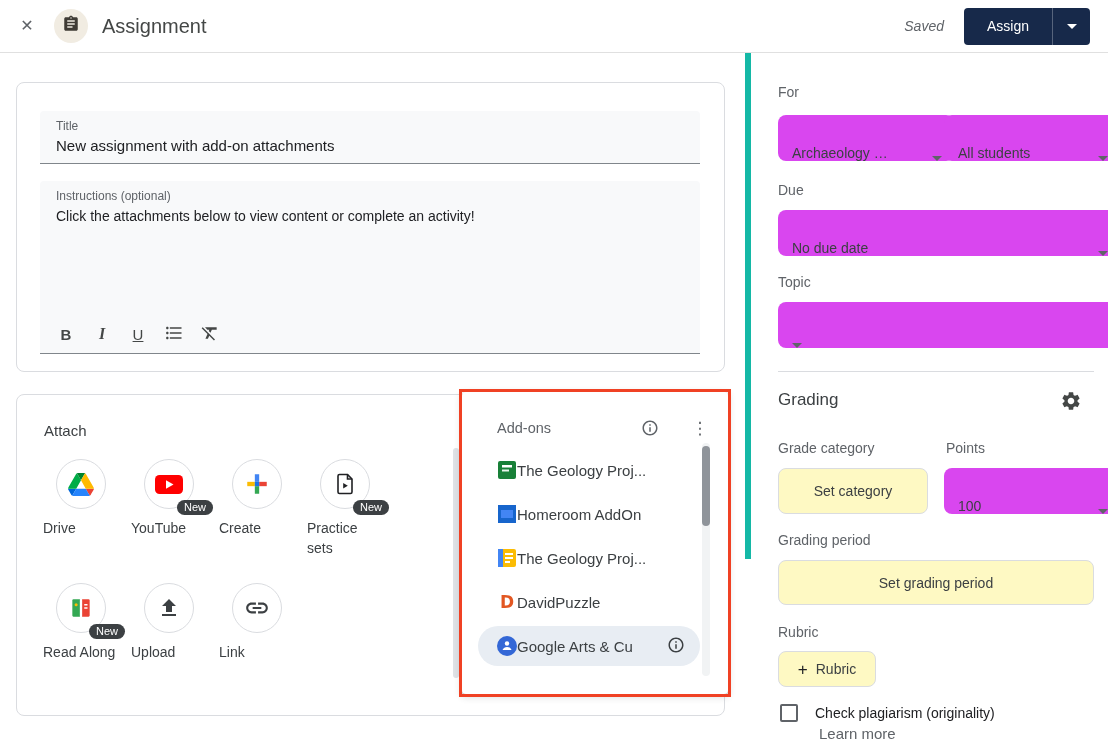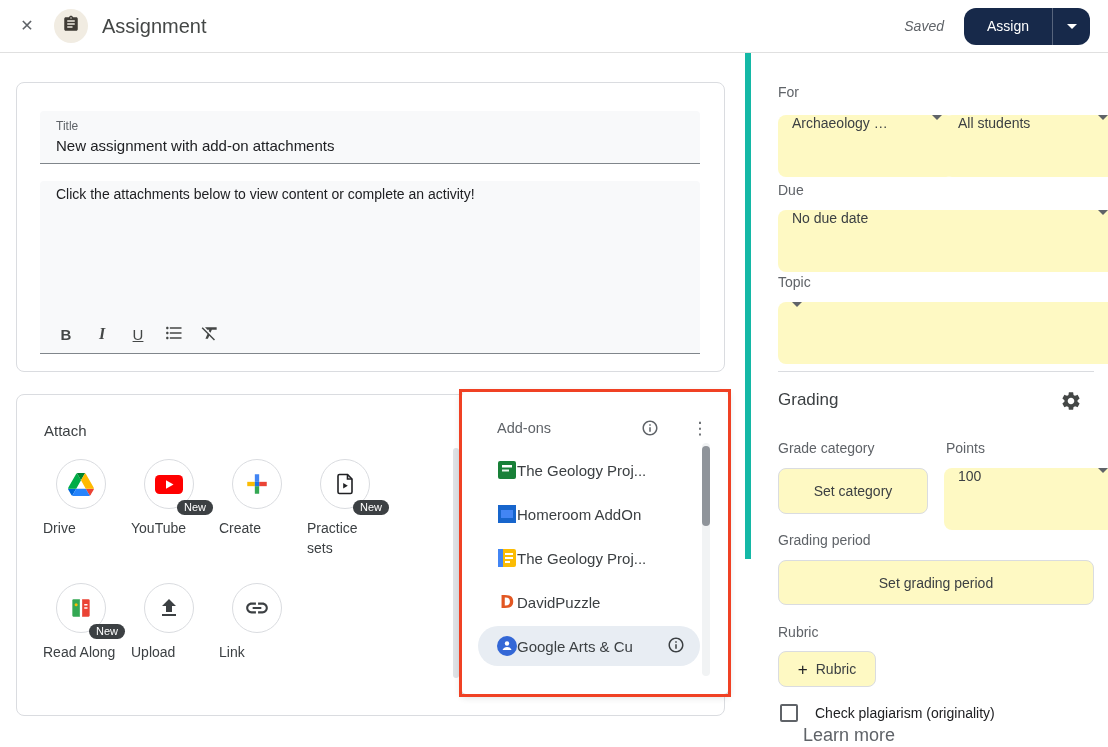--- a/index.html
+++ b/index.html
@@ -6,21 +6,21 @@
   body{font-family:"Liberation Sans",sans-serif;background:#fff}
   .screen{position:relative;width:1108px;height:747px;background:#fff;overflow:hidden;color:#202124}
 
   
   .topbar{position:absolute;left:0;top:0;width:1108px;height:52px;background:#fff;border-bottom:1px solid #e0e0e0;display:flex;align-items:center;z-index:20}
   .close-btn{margin-left:12px;width:30px;height:30px;border:0;background:none;color:#5f6368;font-size:16px;line-height:1;cursor:pointer;display:flex;align-items:center;justify-content:center;padding:0;font-family:inherit}
   .type-icon{margin-left:12px;width:34px;height:34px;border-radius:50%;background:#f1ece2;display:flex;align-items:center;justify-content:center;flex:0 0 34px}
   .page-title{margin-left:14px;font-size:20px;font-weight:400;color:#444746}
   .flex-spacer{flex:1}
   .saved-status{font-style:italic;color:#5f6368;font-size:14px;margin-right:20px}
-  .assign-split{display:flex;height:37px;margin-right:18px;border-radius:12px;overflow:hidden}
+  .assign-split{display:flex;height:37px;margin-right:18px;border-radius:4px;overflow:hidden}
   .assign-main{background:#17294a;color:#fff;border:0;padding:0 23px;font-size:14px;font-weight:500;cursor:pointer;font-family:inherit}
   .assign-caret{background:#17294a;border:0;border-left:1px solid rgba(255,255,255,.28);width:38px;cursor:pointer;display:flex;align-items:center;justify-content:center}
   .caret{width:0;height:0;border-left:5px solid transparent;border-right:5px solid transparent;border-top:5px solid #5f6368}
   .caret-white{border-top-color:#fff}
 
   
   .card{position:absolute;background:#fff;border:1px solid #dadce0;border-radius:8px}
   .card-form{left:16px;top:82px;width:707px;height:288px}
   .field{position:absolute;background:#f8f9fa;border-bottom:1px solid #80868b;border-radius:4px 4px 0 0}
   .field-title{left:23px;top:28px;width:660px;height:52px}
@@ -55,34 +55,34 @@
   .addon-icon{margin-left:19px;width:20px;height:20px;flex:0 0 20px;display:flex;align-items:center;justify-content:center}
   .addon-label{font-size:15px;color:#3c4043;white-space:nowrap;overflow:hidden}
   .addon-info{margin-left:auto;margin-right:14px;width:20px;height:20px}
   .dp-letter{font-weight:700;font-size:17px;color:#e25722;font-family:"DejaVu Sans",sans-serif}
   .popup-sb{position:absolute;left:240px;top:51px;width:8px;height:233px;background:#f1f3f4;border-radius:4px}
   .popup-sb-thumb{position:absolute;left:0;top:3px;width:8px;height:80px;background:#8f949a;border-radius:4px;cursor:pointer}
 
   
   .sidebar{position:absolute;left:745px;top:52px;width:363px;height:507px;border-left:6px solid #14b8a6;background:#fff}
   .side-label{position:absolute;font-size:14px;color:#5f6368}
-  .dd{position:absolute;height:46px;background:#fef9c3;border-radius:8px;display:flex;align-items:flex-start;padding:0 12px 16px 14px;cursor:pointer}
+  .dd{position:absolute;height:46px;background:#d946ef;border-radius:8px;display:flex;align-items:flex-end;padding:0 12px 0 14px;cursor:pointer}
   .dd-text{font-size:14px;color:#3c4043;flex:1;white-space:nowrap;overflow:hidden;text-overflow:ellipsis;margin-right:6px;text-align:left}
   .divider{position:absolute;left:27px;top:319px;width:316px;height:1px;background:#dadce0}
   .grading-heading{position:absolute;left:27px;top:338px;font-size:17px;font-weight:500;color:#3c4043}
   .gear-btn{position:absolute;left:307px;top:337px;width:26px;height:26px}
   .btn-outline{position:absolute;background:#fef9c3;border:1px solid #dadce0;border-radius:8px;display:flex;align-items:center;justify-content:center;font-size:14px;font-weight:500;color:#3c4043;cursor:pointer;font-family:inherit}
   .set-category{left:27px;top:416px;width:150px;height:46px}
   .points-dd{left:193px;top:416px;width:150px}
   .set-period{left:27px;top:508px;width:316px;height:45px}
   .rubric-btn{left:27px;top:599px;width:98px;height:36px;gap:8px}
   .plus-glyph{font-size:17px;font-weight:500;color:#202124;line-height:1}
   .checkbox{position:absolute;left:29px;top:652px;width:18px;height:18px;border:2px solid #5f6368;border-radius:2px;background:#fff;cursor:pointer;padding:0}
   .plag-label{position:absolute;left:64px;top:653px;font-size:14px;color:#202124}
-  .learn-more{position:absolute;left:52px;top:673px;font-size:18px;color:#5f6368;cursor:pointer}
+  .learn-more{position:absolute;left:68px;top:673px;font-size:15px;color:#5f6368;cursor:pointer}
 </style>
 </head>
 <body>
 
 <div class="screen">
 
   <header class="topbar">
     <button class="close-btn">
         <span>✕</span>
       </button>
@@ -101,20 +101,21 @@
         </button>
     </div>
   </header>
 
   <section class="card card-form">
     <div class="field field-title">
       <div class="field-label">Title</div>
       <div class="field-value">New assignment with add-on attachments</div>
     </div>
     <div class="field field-instructions">
+      <div class="field-label">Instructions (optional)</div>
       <div class="field-value">Click the attachments below to view content or complete an activity!</div>
       <div class="fmt-toolbar">
         <button class="fmt-btn">
             <span class="fmt-b">B</span>
           </button>
         <button class="fmt-btn">
             <span class="fmt-i">I</span>
           </button>
         <button class="fmt-btn">
             <span class="fmt-u">U</span>

